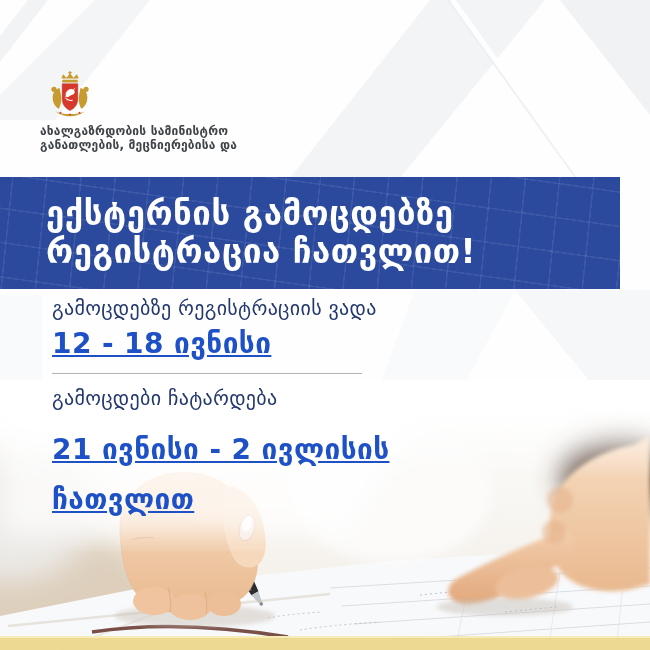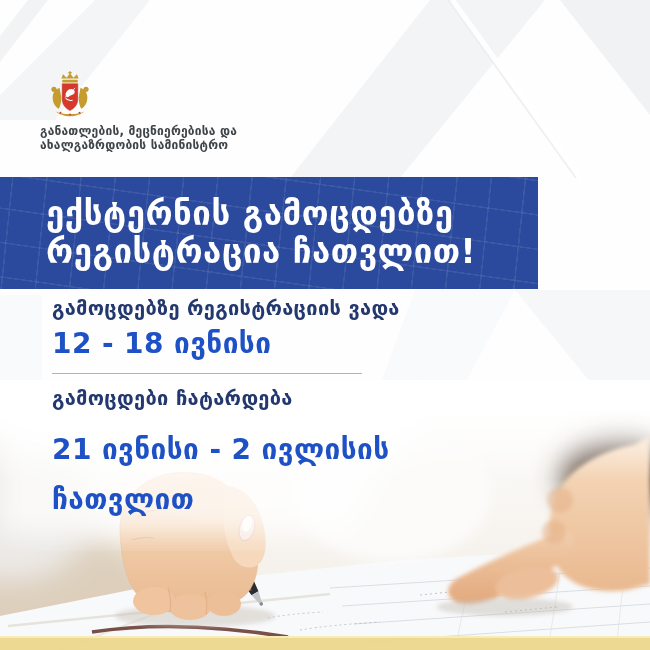--- a/index.html
+++ b/index.html
@@ -12,34 +12,34 @@
   .photo { position:absolute; left:0; bottom:0; width:650px; height:270px; z-index:1; }
   .content { position:absolute; inset:0; z-index:2; }
 
   
   .ministry { position:absolute; left:40px; top:70px; }
   .ministry .emblem { display:block; width:52px; height:50px; margin-left:4px; }
   .ministry .name { margin-top:5px; font-size:12px; font-weight:bold; line-height:13.5px;
                     color:#3f4448; letter-spacing:.2px; }
 
   
-  .banner { position:absolute; left:0; top:177px; width:538px; height:112px;
+  .banner { position:absolute; left:0; top:177px; width:620px; height:112px;
             background:#2b4a9e; overflow:hidden; }
   .banner::before { content:""; position:absolute; inset:-20px;
     background:
       repeating-linear-gradient(96deg, rgba(255,255,255,.08) 0 1.5px, transparent 1.5px 34px),
       repeating-linear-gradient(8deg,  rgba(255,255,255,.08) 0 1.5px, transparent 1.5px 34px);
   }
   .banner-title { position:relative; padding:18px 0 0 46px; color:#ffffff;
     font-size:33px; font-weight:bold; line-height:38px; letter-spacing:.5px; }
 
   
   .info { position:absolute; left:52px; top:296px; width:560px; }
-  .info-label { font-size:20px; font-weight:bold; color:#22386e; line-height:24px; letter-spacing:.3px; }
-  .info-value { font-size:28px; font-weight:bold; color:#1e51c6; line-height:34px; margin-top:7px; letter-spacing:.4px; }
+  .info-label { font-size:20px; font-weight:normal; color:#22386e; line-height:24px; letter-spacing:.3px; }
+  .info-value { font-size:28px; font-weight:bold; color:#1e51c6; line-height:34px; margin-top:7px; letter-spacing:.4px;text-decoration:underline; }
   .divider { width:310px; height:1px; background:#b3b3b3; margin:12px 0 12px 0; }
 </style>
 </head>
 <body>
 
 <div class="poster">
 
   <svg class="bg-shapes" viewBox="0 0 650 650" aria-hidden="true">
     <rect x="0" y="0" width="650" height="650" fill="#fefefe"></rect>
     <g opacity="0.8">
@@ -187,22 +187,22 @@
           <circle cx="48.5" cy="21.5" r="3"></circle>
           <path d="M14,47 C20,51 40,51 46,47 C44,50 36,52.5 30,52.5 C24,52.5 16,50 14,47 Z"></path>
         </g>
         <g fill="#d6382b">
           <path d="M18,47.5 h2 v2 h-2 z"></path>
             <path d="M29,49.5 h2 v2 h-2 z"></path>
             <path d="M40,47.5 h2 v2 h-2 z"></path>
         </g>
       </svg>
       <div class="name">
+        <div>ახალგაზრდობის სამინისტრო</div>
         <div>განათლების, მეცნიერებისა და</div>
-        <div>ახალგაზრდობის სამინისტრო</div>
       </div>
     </div>
 
     <div class="banner">
       <div class="banner-title">
         <div>ექსტერნის გამოცდებზე</div>
         <div>რეგისტრაცია ჩათვლით!</div>
       </div>
     </div>
 

